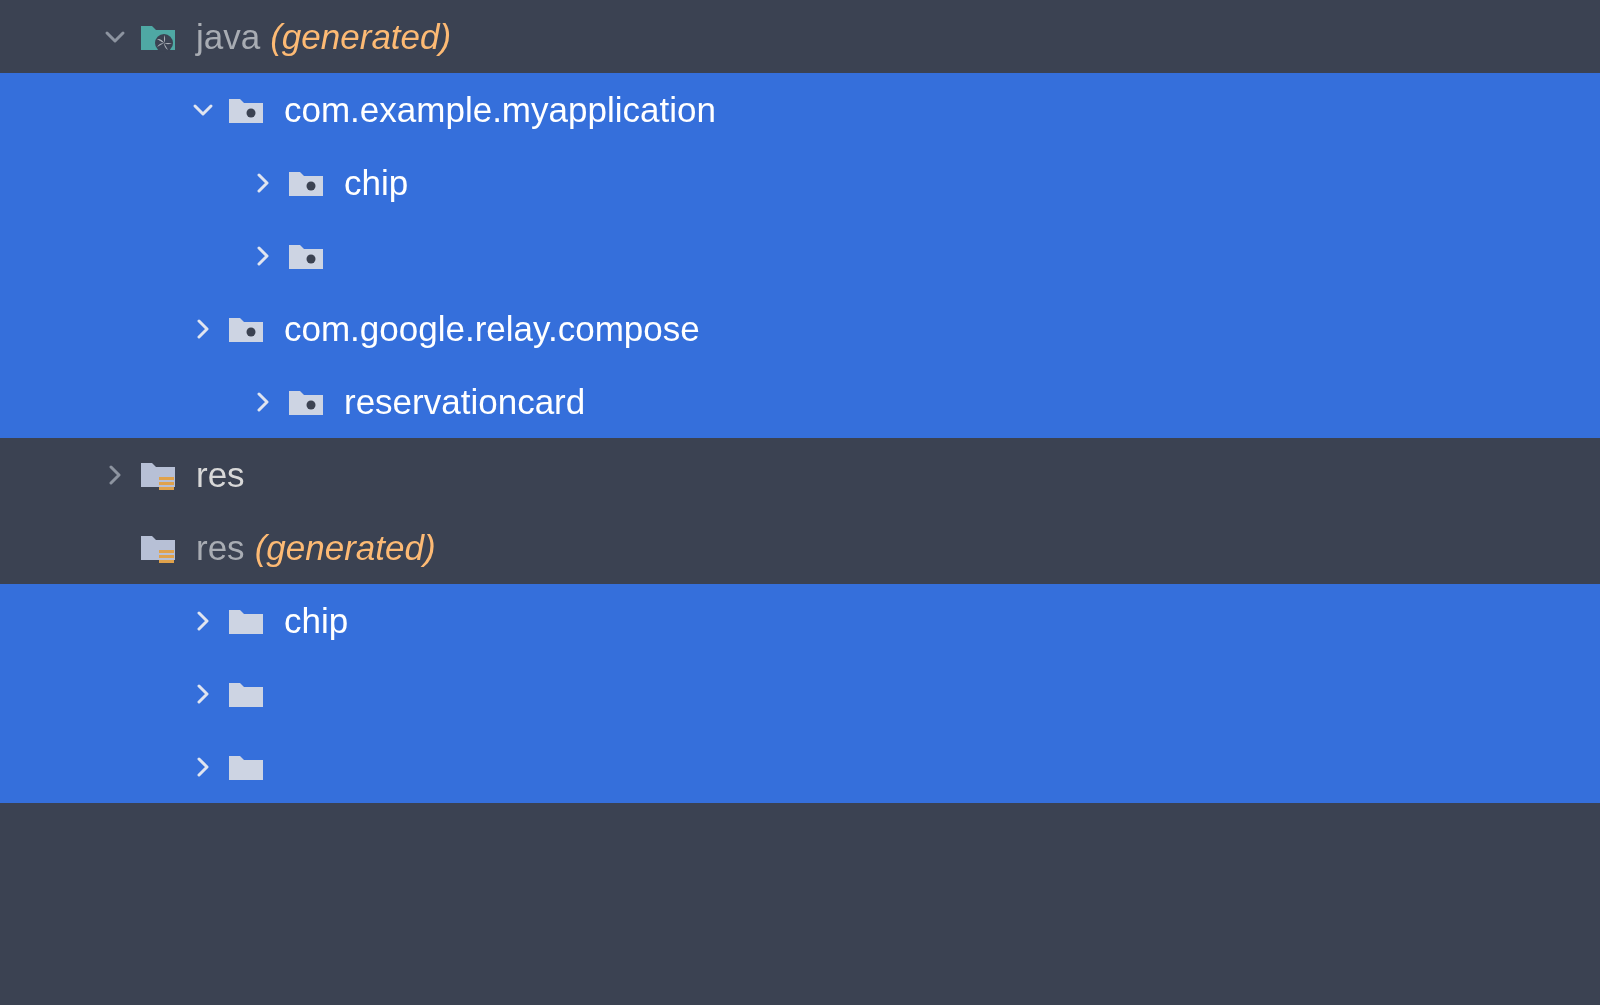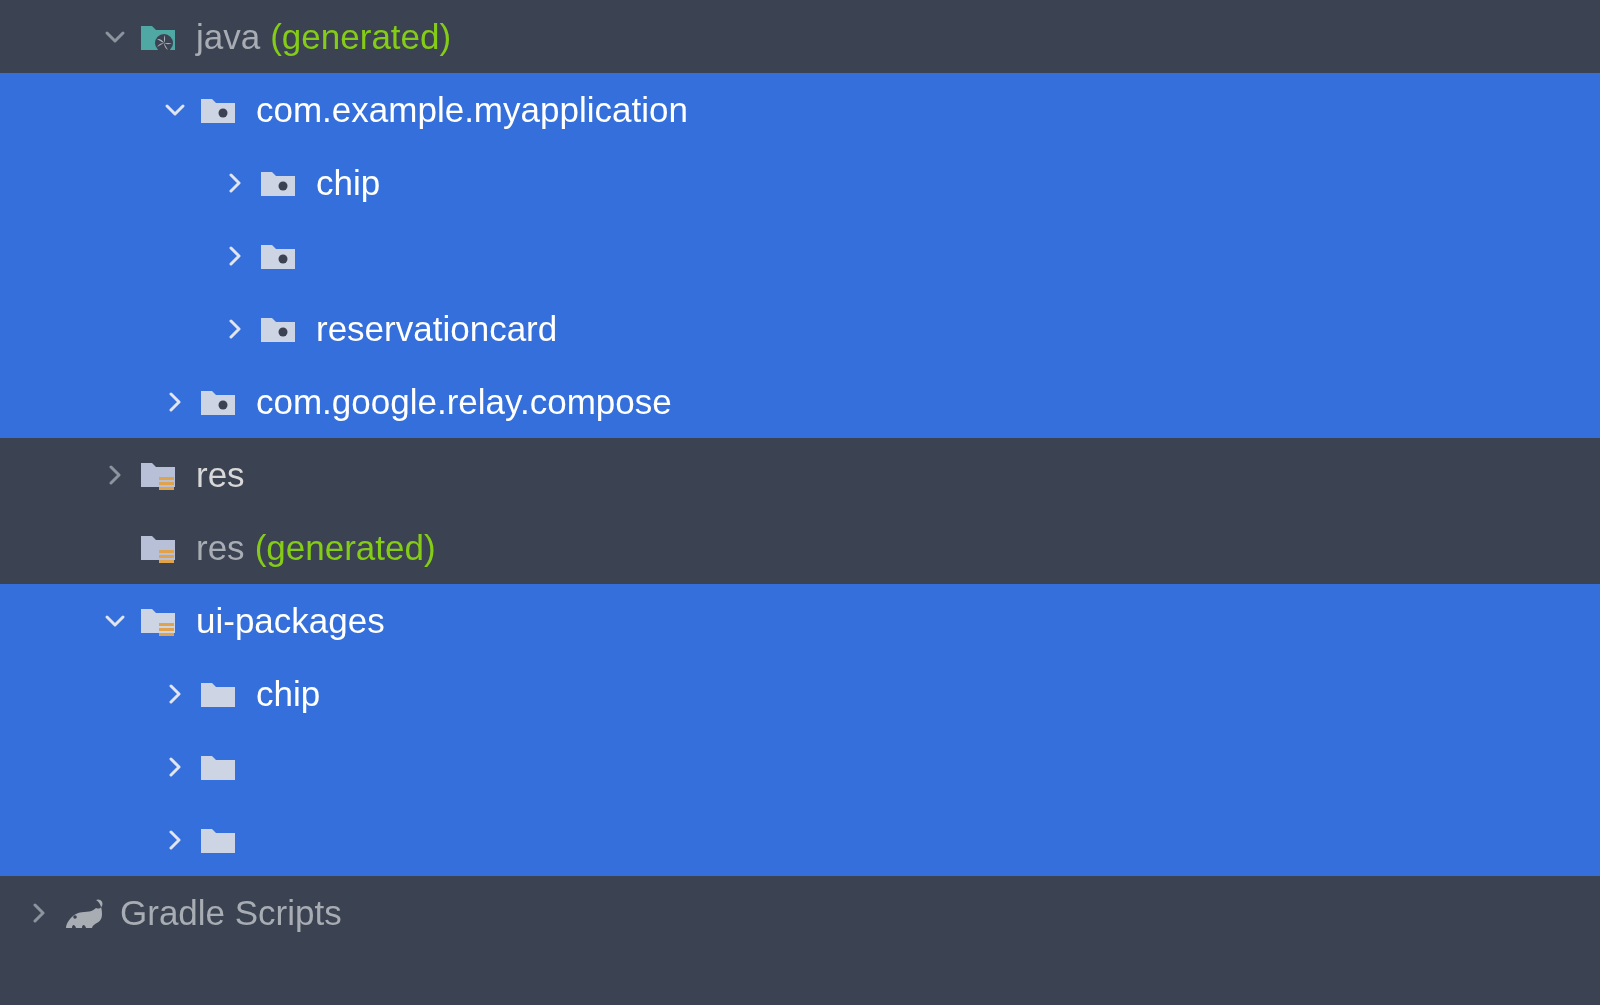--- a/index.html
+++ b/index.html
@@ -19,26 +19,28 @@
   .tree-row {
     display: flex;
     align-items: center;
     height: 73px;
     box-sizing: border-box;
     white-space: nowrap;
   }
   .tree-row.selected {
     background: #356FDB;
     color: #ffffff;
+    padding-left: 28px;
   }
   .tree-row.dim .label-main {
     color: #a8acb3;
   }
   .tree-row.dim .label-annot {
-    color: #84cc16;
+    color: #fdba74;
+    font-style: italic;
   }
   .tree-row.selected .label-main,
   .tree-row.selected .label-annot {
     color: #ffffff;
   }
   .indent {
     display: inline-block;
     flex-shrink: 0;
   }
   .arrow {
@@ -179,47 +181,47 @@
         </svg>
     </span>
     <span class="icon">
       <svg width="40" height="34">
           <use href="#folder-dot" class="sel-white"></use>
         </svg>
     </span>
   </div>
 
   <div class="tree-row selected">
+    <span class="indent" style="width:154px"></span>
+    <span class="arrow">
+      <svg width="22" height="20">
+          <use href="#chev-right" stroke="#e0e5f0"></use>
+        </svg>
+    </span>
+    <span class="icon">
+      <svg width="40" height="34">
+          <use href="#folder-dot" class="sel-white"></use>
+        </svg>
+    </span>
+    <span class="label-main">com.google.relay.compose</span>
+  </div>
+
+  <div class="tree-row selected">
     <span class="indent" style="width:214px"></span>
     <span class="arrow">
       <svg width="22" height="20">
           <use href="#chev-right" stroke="#e0e5f0"></use>
         </svg>
     </span>
     <span class="icon">
       <svg width="40" height="34">
           <use href="#folder-dot" class="sel-white"></use>
         </svg>
     </span>
     <span class="label-main">reservationcard</span>
-  </div>
-
-  <div class="tree-row selected">
-    <span class="indent" style="width:154px"></span>
-    <span class="arrow">
-      <svg width="22" height="20">
-          <use href="#chev-right" stroke="#e0e5f0"></use>
-        </svg>
-    </span>
-    <span class="icon">
-      <svg width="40" height="34">
-          <use href="#folder-dot" class="sel-white"></use>
-        </svg>
-    </span>
-    <span class="label-main">com.google.relay.compose</span>
   </div>
 
   <div class="tree-row">
     <span class="indent" style="width:94px"></span>
     <span class="arrow">
       <svg width="22" height="20">
           <use href="#chev-right" stroke="#8d94a0"></use>
         </svg>
     </span>
     <span class="icon">
@@ -235,34 +237,20 @@
     <span class="arrow-spacer"></span>
     <span class="icon">
       <svg width="40" height="36">
           <use href="#folder-res" fill="#b7c0d6"></use>
         </svg>
     </span>
     <span class="label-main">res</span>
     <span class="label-annot">(generated)</span>
   </div>
 
-  <div class="tree-row selected">
-    <span class="indent" style="width:94px"></span>
-    <span class="arrow">
-      <svg width="22" height="20">
-          <use href="#chev-down" stroke="#e0e5f0"></use>
-        </svg>
-    </span>
-    <span class="icon">
-      <svg width="40" height="36">
-          <use href="#folder-res" class="sel-white"></use>
-        </svg>
-    </span>
-    <span class="label-main">ui-packages</span>
-  </div>
 
   <div class="tree-row selected">
     <span class="indent" style="width:154px"></span>
     <span class="arrow">
       <svg width="22" height="20">
           <use href="#chev-right" stroke="#e0e5f0"></use>
         </svg>
     </span>
     <span class="icon">
       <svg width="40" height="34">
@@ -293,28 +281,14 @@
           <use href="#chev-right" stroke="#e0e5f0"></use>
         </svg>
     </span>
     <span class="icon">
       <svg width="40" height="34">
           <use href="#folder-plain" class="sel-white"></use>
         </svg>
     </span>
   </div>
 
-  <div class="tree-row dim">
-    <span class="indent" style="width:18px"></span>
-    <span class="arrow">
-      <svg width="22" height="20">
-          <use href="#chev-right" stroke="#8d94a0"></use>
-        </svg>
-    </span>
-    <span class="icon">
-      <svg width="42" height="36">
-          <use href="#gradle-elephant" fill="#a8acb3"></use>
-        </svg>
-    </span>
-    <span class="label-main">Gradle Scripts</span>
-  </div>
 
 </div>
 
 </body></html>

